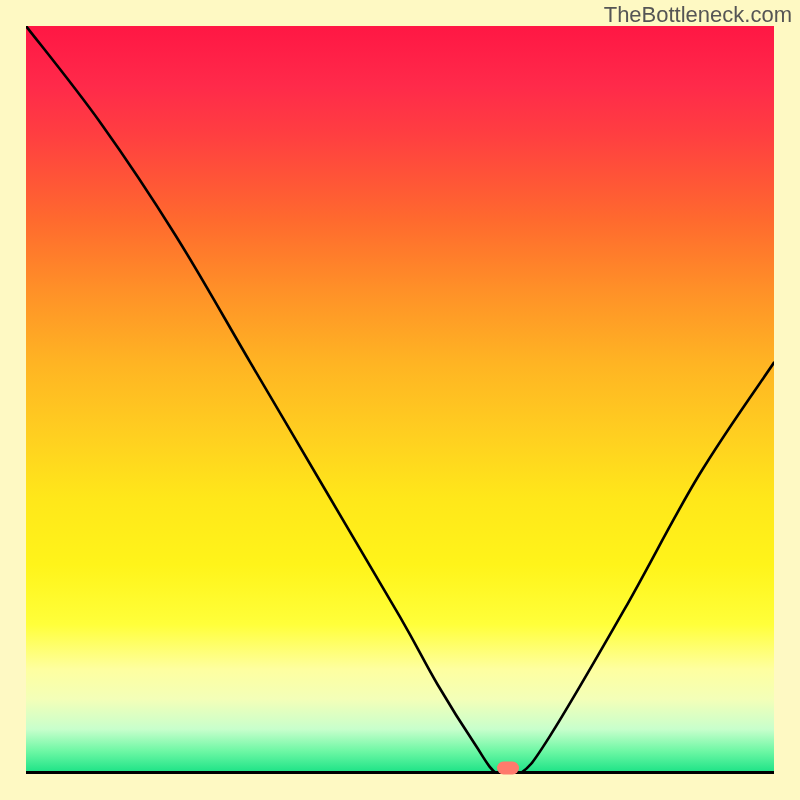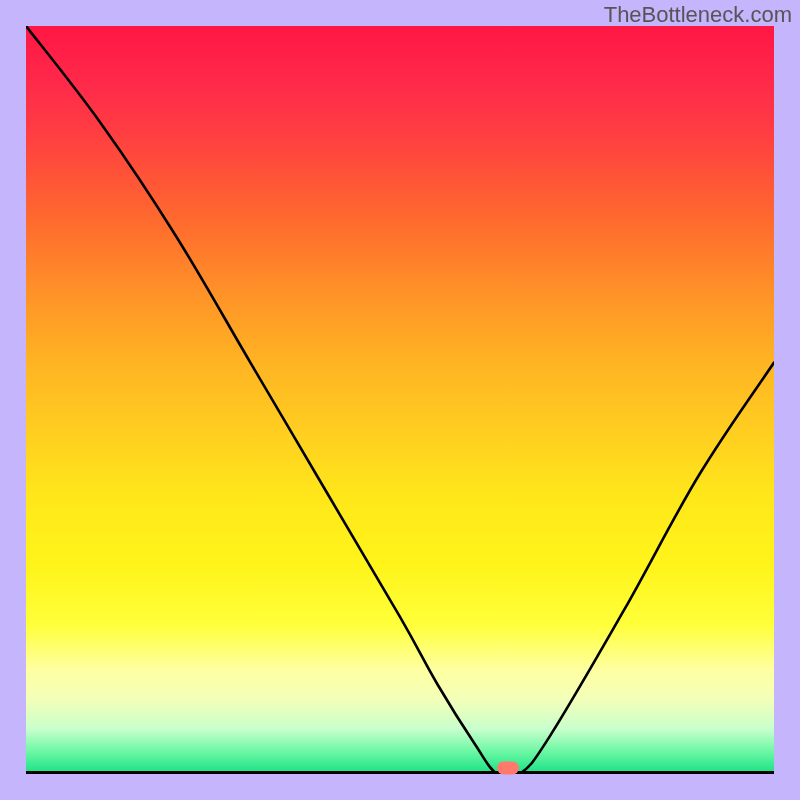--- a/index.html
+++ b/index.html
@@ -8,21 +8,21 @@
     width: 800px;
     height: 800px;
     background: #000;
     overflow: hidden;
     font-family: Arial, Helvetica, sans-serif;
   }
   .container {
     position: relative;
     width: 800px;
     height: 800px;
-    background: #c4b5fd;
+    background: #fef9c3;
   }
   .watermark {
     position: absolute;
     top: 2px;
     right: 8px;
     color: #555;
     font-size: 22px;
     font-weight: 500;
     user-select: none;
     z-index: 5;

